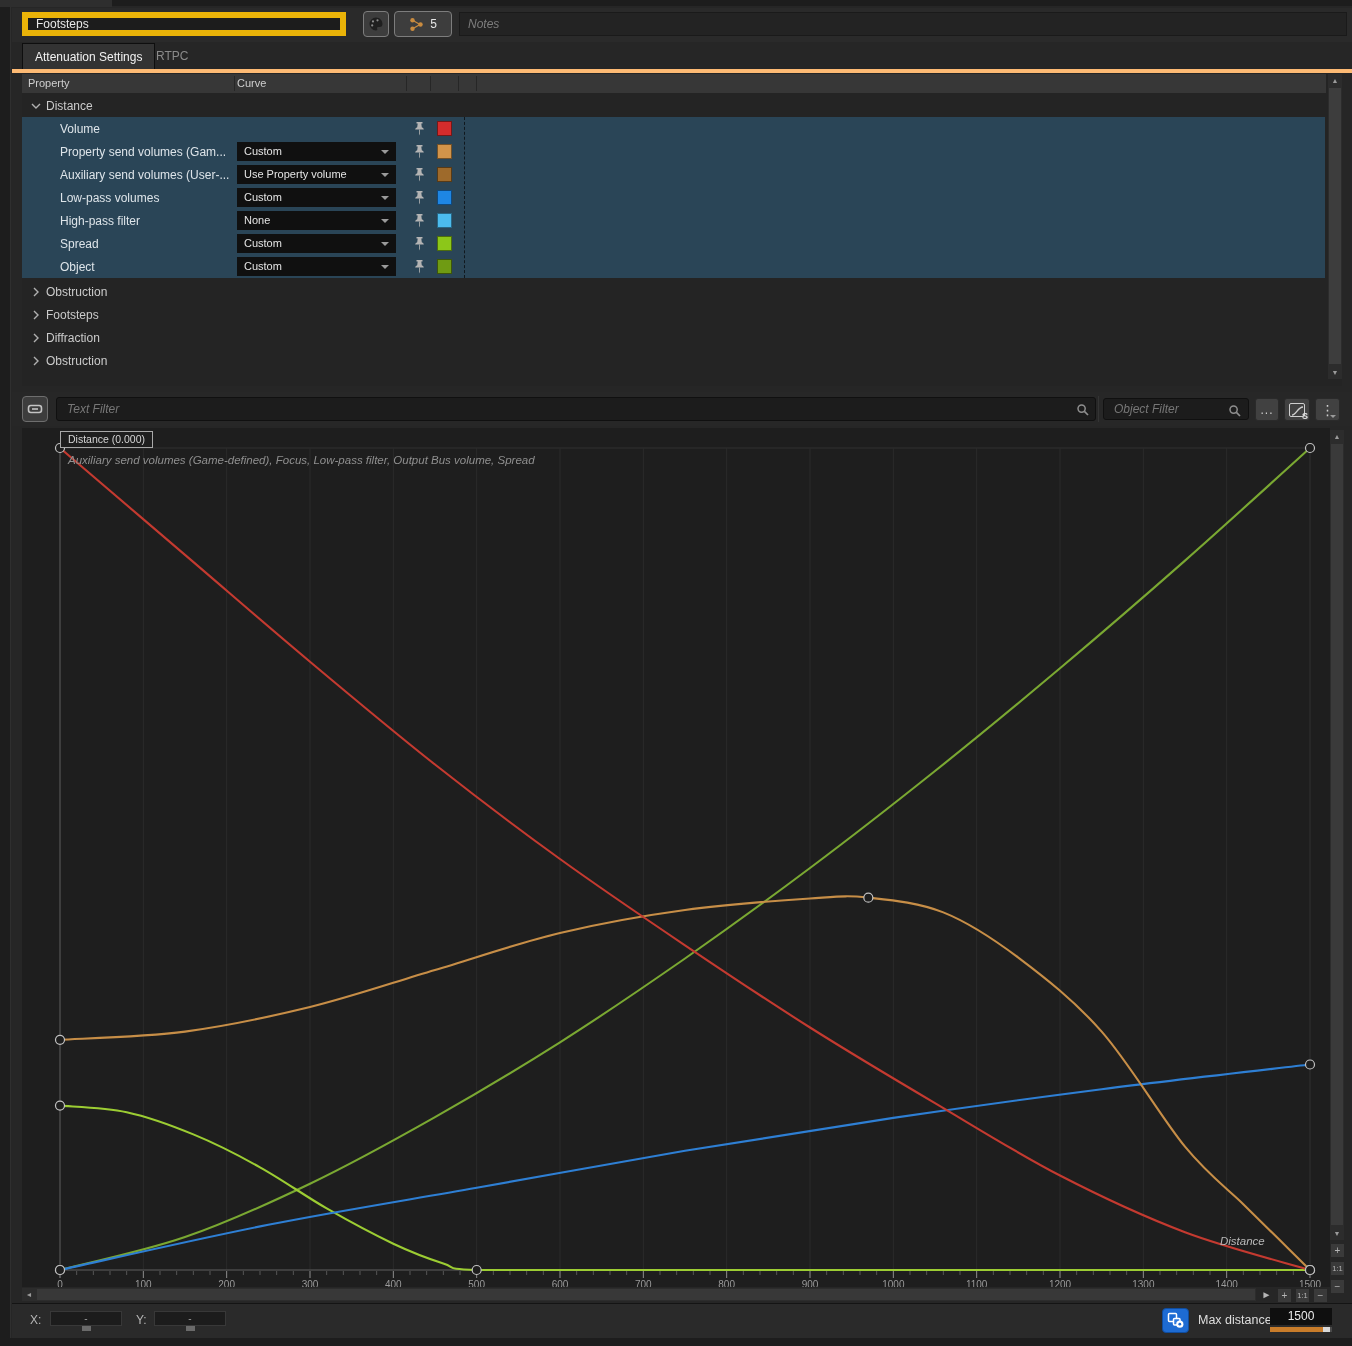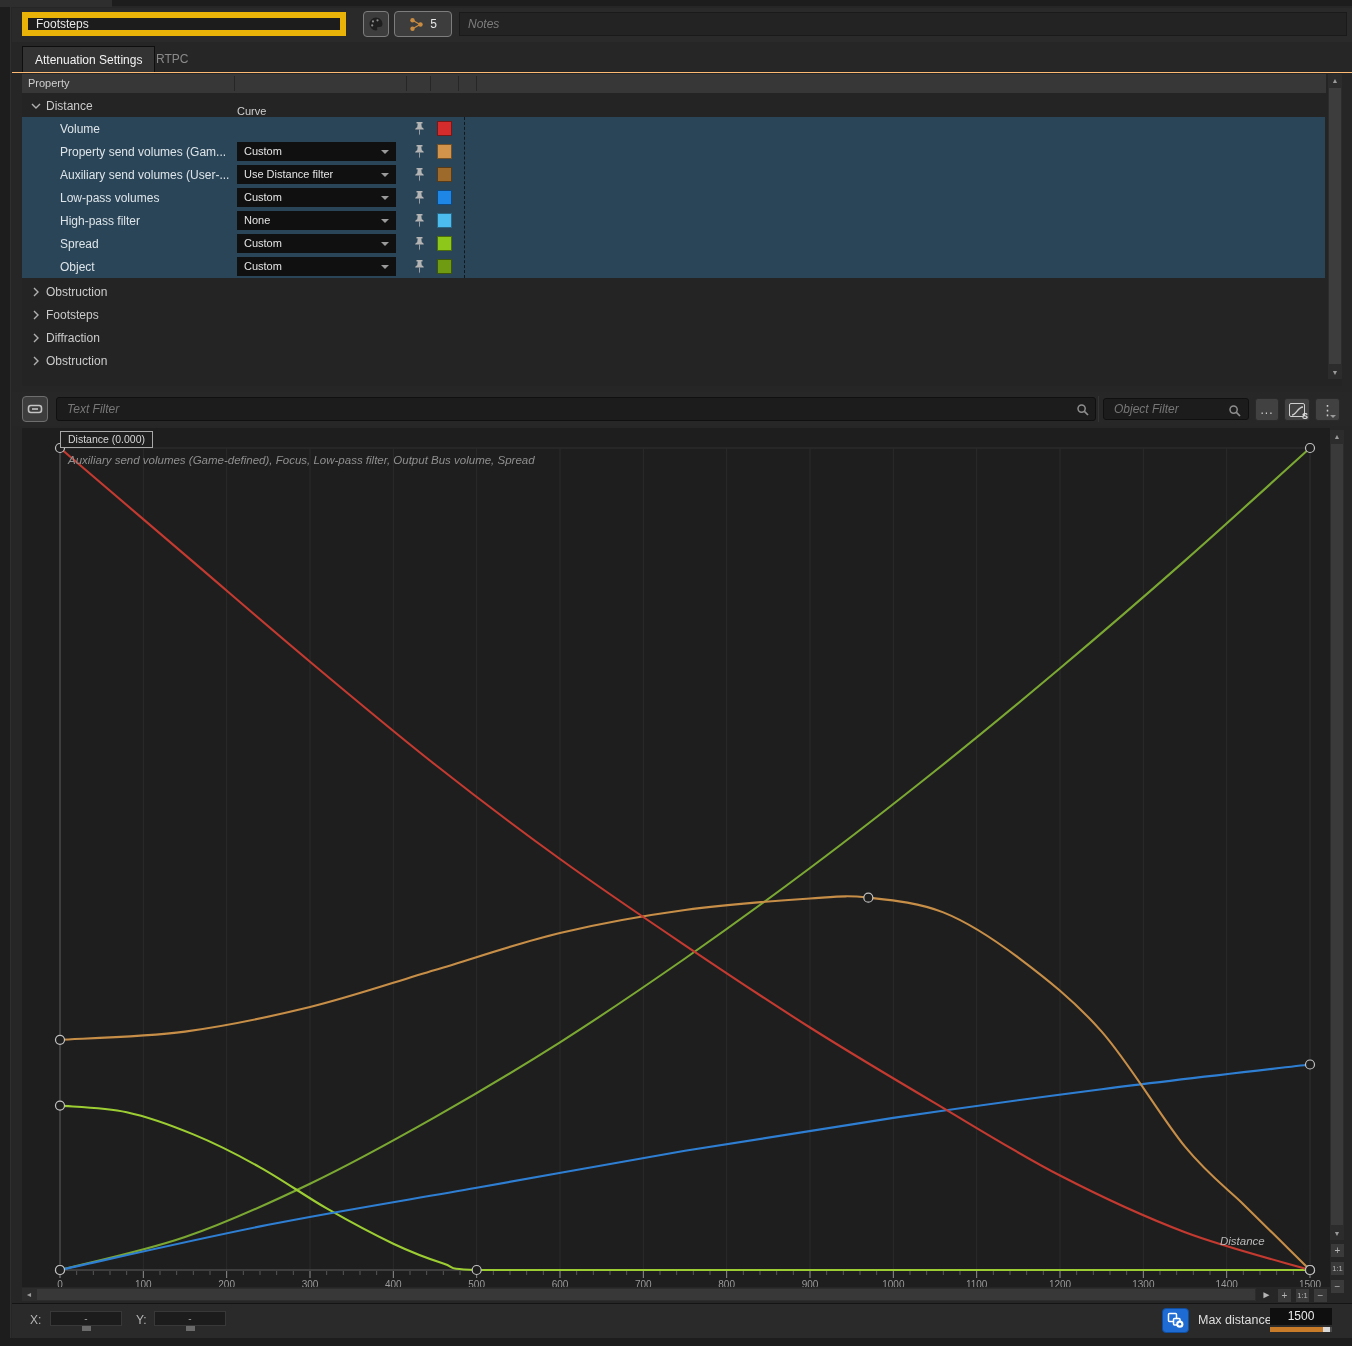--- a/index.html
+++ b/index.html
@@ -31,31 +31,31 @@
   #share-box { left:382px; width:58px; gap:6px; }
   #share-count { color:#e6e6e6; font-size:12px; }
   #notes-input {
     position:absolute; left:447px; top:4px; width:888px; height:24px;
     background:#232323; border:1px solid #1a1a1a; color:#9a9a9a; font-style:italic;
     font-family:"Liberation Sans",sans-serif; font-size:12px; padding:0 8px;
   }
   #notes-input::placeholder { color:#7d7d7d; font-style:italic; }
 
   
-  #tab-bar { left:12px; top:46px; width:1340px; height:27px; border-bottom:1px solid #fdba74; }
+  #tab-bar { left:12px; top:46px; width:1340px; height:27px; border-bottom:4px solid #fdba74; }
   .tab { position:absolute; bottom:0; height:26px; display:flex; align-items:center; padding:0 12px; font-size:12px; }
   .tab.active { left:10px; background:#333333; border:1px solid #0e0e0e; border-bottom:none; color:#f2f2f2; }
   .tab.inactive { left:132px; color:#8a8a8a; background:transparent; }
 
   
   #table-area { left:22px; top:74px; width:1320px; height:312px; background:#242424; }
   #table-header { position:absolute; left:0; top:0; width:1304px; height:19px; background:#373737; color:#cfcfcf; font-size:11px; }
   #table-header .hsep { position:absolute; top:2px; height:15px; width:1px; background:#262626; }
   #col-property { position:absolute; left:6px; top:3px; }
-  #col-curve { position:absolute; left:215px; top:3px;margin-top:28px; }
+  #col-curve { position:absolute; left:215px; top:3px; }
   .trow { position:absolute; left:0; width:1304px; height:23px; }
   .trow.group { height:22px; color:#cbcbcb; }
   .chev { position:absolute; left:8px; top:5px; width:12px; height:12px; }
   .glabel { position:absolute; left:24px; top:4px; font-size:12px; }
   #sel-block { position:absolute; left:0; top:44px; width:1303px; height:161px; background:#2a4557; }
   #sel-dash { position:absolute; left:442px; top:0; height:161px; width:0; border-left:1px dashed #10181e; }
   .child { color:#dde4e9;padding-left:20px; }
   .plabel { position:absolute; left:38px; top:5px; font-size:12px; }
   .dd {
     position:absolute; left:215px; top:2px; width:159px; height:19px; background:#101010;
@@ -198,21 +198,21 @@
           <span class="plabel">Property send volumes (Gam...</span>
           <div class="dd">Custom</div>
           <svg width="13" height="15" viewBox="0 0 13 15" class="pin">
             <path d="M3.5 1h6v1.6H8.3l.5 3.6c1.3.5 2 1.4 2 2.3H2.2c0-.9.7-1.8 2-2.3l.5-3.6H3.5z" fill="#b4b4b4"></path>
             <path d="M6.1 8.5h.8V13l-.4 1.6-.4-1.6z" fill="#b4b4b4"></path>
           </svg>
           <span class="swatch" style="background: rgb(210, 148, 74);"></span>
         </div>
         <div class="trow child" style="top: 46px;">
           <span class="plabel">Auxiliary send volumes (User-...</span>
-          <div class="dd">Use Distance filter</div>
+          <div class="dd">Use Property volume</div>
           <svg width="13" height="15" viewBox="0 0 13 15" class="pin">
             <path d="M3.5 1h6v1.6H8.3l.5 3.6c1.3.5 2 1.4 2 2.3H2.2c0-.9.7-1.8 2-2.3l.5-3.6H3.5z" fill="#b4b4b4"></path>
             <path d="M6.1 8.5h.8V13l-.4 1.6-.4-1.6z" fill="#b4b4b4"></path>
           </svg>
           <span class="swatch" style="background: rgb(158, 106, 43);"></span>
         </div>
         <div class="trow child" style="top: 69px;">
           <span class="plabel">Low-pass volumes</span>
           <div class="dd">Custom</div>
           <svg width="13" height="15" viewBox="0 0 13 15" class="pin">

